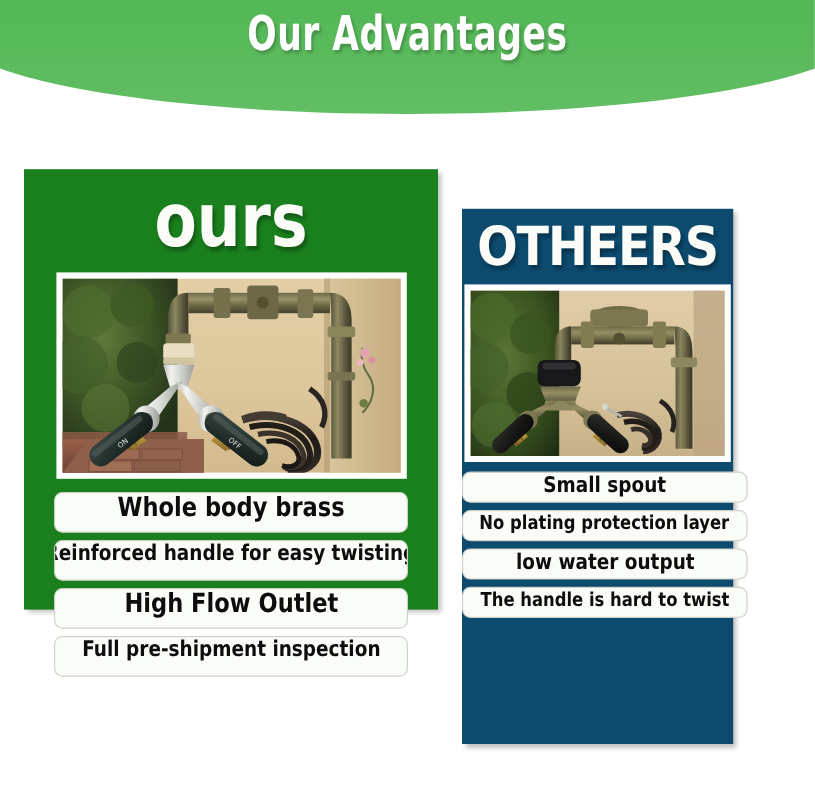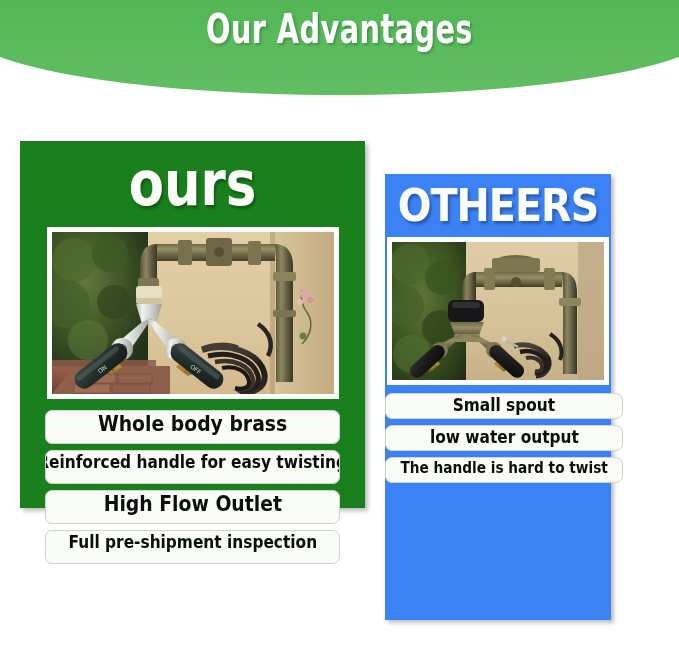--- a/index.html
+++ b/index.html
@@ -54,21 +54,21 @@
     width: 345px;
     height: 367px;
     background: #19801d;
     box-shadow: 3px 3px 4px rgba(0,0,0,0.25);
   }
   .panel-others {
     left: 385px;
     top: 174px;
     width: 226px;
     height: 446px;
-    background: #3b82f6;
+    background: #0c4a6e;
     box-shadow: 3px 3px 4px rgba(0,0,0,0.25);
   }
 
   .panel-heading {
     color: #fbfcf8;
     font-family: "DejaVu Sans Condensed", "Liberation Sans Narrow", "Liberation Sans", sans-serif;
     font-weight: bold;
     text-align: center;
     text-shadow: 2px 3px 3px rgba(0,0,0,0.30);
     white-space: nowrap;
@@ -410,19 +410,22 @@
       <line x1="113" y1="98" x2="126" y2="105" stroke="#b4b7b0" stroke-width="2.2"></line>
       <circle cx="112" cy="97" r="2.6" fill="#d4d7d0"></circle>
     </svg>
   </div>
 
   <ul class="pill-list pill-list-others">
     <li class="pill pill-others">
       <span class="pill-text sz-md">Small spout</span>
     </li>
     <li class="pill pill-others">
+      <span class="pill-text sz-sm">No plating protection layer</span>
+    </li>
+    <li class="pill pill-others">
       <span class="pill-text sz-md">low water output</span>
     </li>
     <li class="pill pill-others">
       <span class="pill-text sz-sm">The handle is hard to twist</span>
     </li>
   </ul>
 </div>
 
 </body></html>

